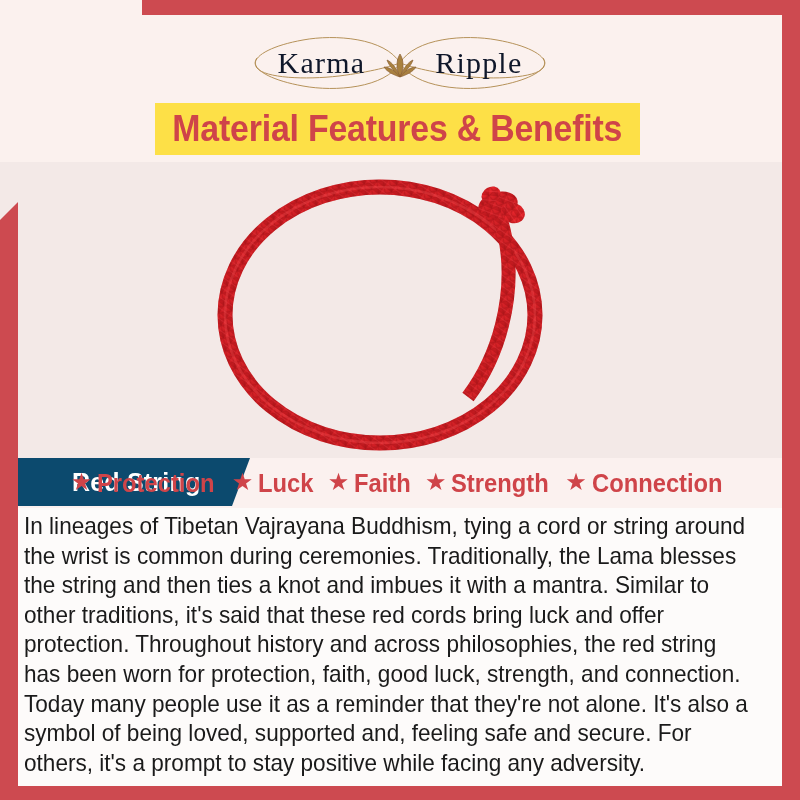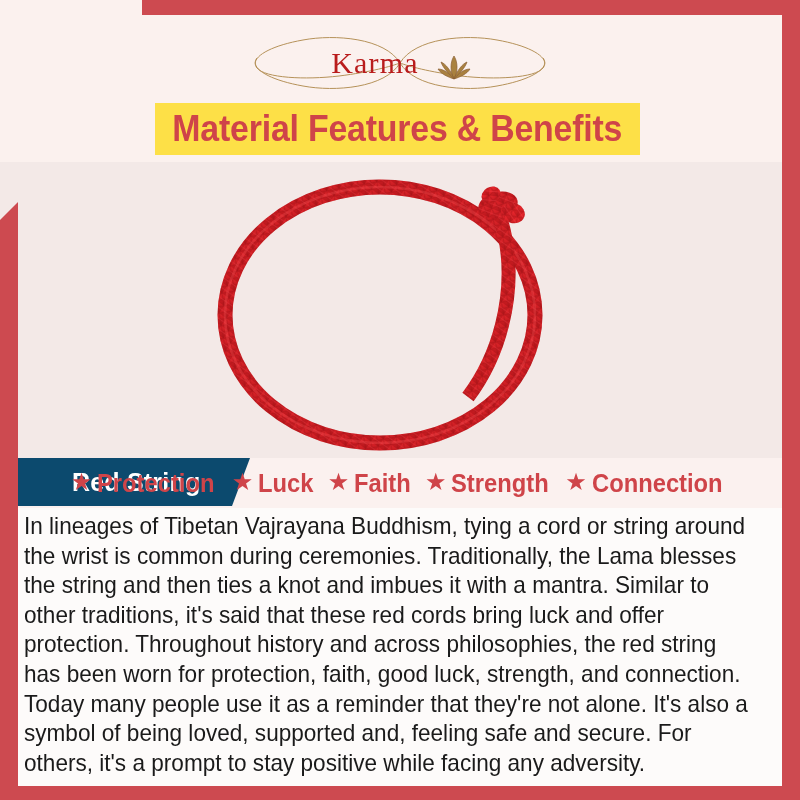--- a/index.html
+++ b/index.html
@@ -94,27 +94,27 @@
   }
   .logo-swirl {
     position: absolute;
     left: 0; top: 0;
     width: 330px; height: 62px;
     pointer-events: none;
   }
   .logo-text {
     position: relative;
     display: flex;
-    align-items: flex-end;
+    align-items: center;
     justify-content: center;
     gap: 16px;
     font-family: "Liberation Serif", serif;
     font-size: 30px;
     letter-spacing: 1.2px;
-    color: #b91c1c;
+    color: #0f172a;
     white-space: nowrap;
     z-index: 2;
   }
   .logo-word { padding: 0 2px; }
   .logo-lotus {
     width: 34px; height: 30px;
     display: inline-block;
     position: relative;
     top: 2px;
   }
@@ -240,20 +240,21 @@
           <svg viewBox="0 0 34 30" width="34" height="30">
             <g fill="#a9813f" stroke="#8a5f33" stroke-width="0.7">
               <path d="M17 4 C 13 10, 13 20, 17 27 C 21 20, 21 10, 17 4 Z"></path>
               <path d="M17 27 C 12 22, 6 16, 4 10 C 9 12, 14 19, 17 27 Z"></path>
               <path d="M17 27 C 22 22, 28 16, 30 10 C 25 12, 20 19, 17 27 Z"></path>
               <path d="M17 27 C 11 25, 4 22, 1 17 C 7 17, 13 22, 17 27 Z"></path>
               <path d="M17 27 C 23 25, 30 22, 33 17 C 27 17, 21 22, 17 27 Z"></path>
             </g>
           </svg>
         </span>
+        <span class="logo-word">Ripple</span>
       </div>
     </div>
   </div>
 
   <div class="title-banner">
     <div class="title-text">Material Features &amp; Benefits</div>
   </div>
 
   <div class="product-area">
     <svg class="bracelet-svg" width="440" height="295" viewBox="0 0 440 295">

